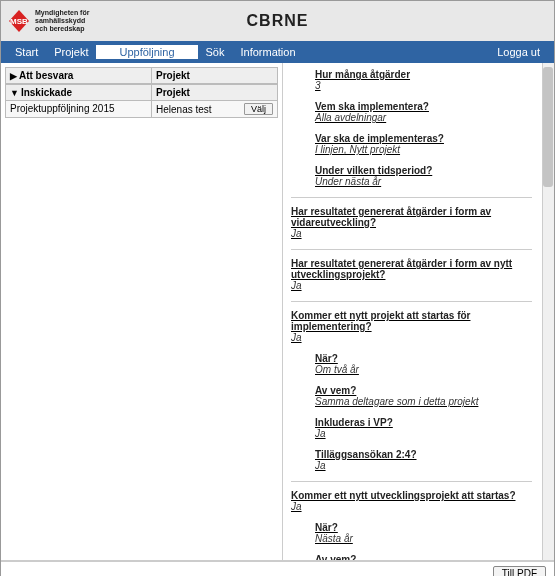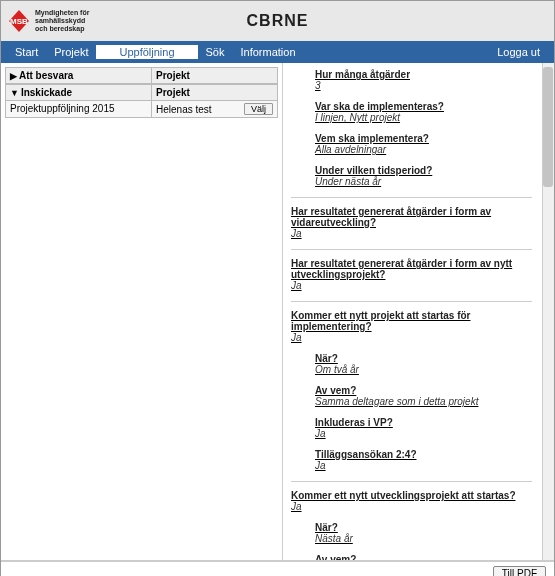--- a/index.html
+++ b/index.html
@@ -94,26 +94,26 @@
     <div class="right-col">
       <div class="sb">
           <div class="sb-thumb"></div>
         </div>
       <div class="right-inner">
         <div class="field indent">
             <div class="field-label">Hur många åtgärder</div>
             <div class="field-value">3</div>
           </div>
         <div class="field indent">
+            <div class="field-label">Vem ska implementera?</div>
+            <div class="field-value">Alla avdelningar</div>
+          </div>
+        <div class="field indent">
             <div class="field-label">Var ska de implementeras?</div>
             <div class="field-value">I linjen, Nytt projekt</div>
-          </div>
-        <div class="field indent">
-            <div class="field-label">Vem ska implementera?</div>
-            <div class="field-value">Alla avdelningar</div>
           </div>
         <div class="field indent">
             <div class="field-label">Under vilken tidsperiod?</div>
             <div class="field-value">Under nästa år</div>
           </div>
         <div class="hr"></div>
         <div class="field">
             <div class="field-label">Har resultatet genererat åtgärder i form av vidareutveckling?</div>
             <div class="field-value">Ja</div>
           </div>

